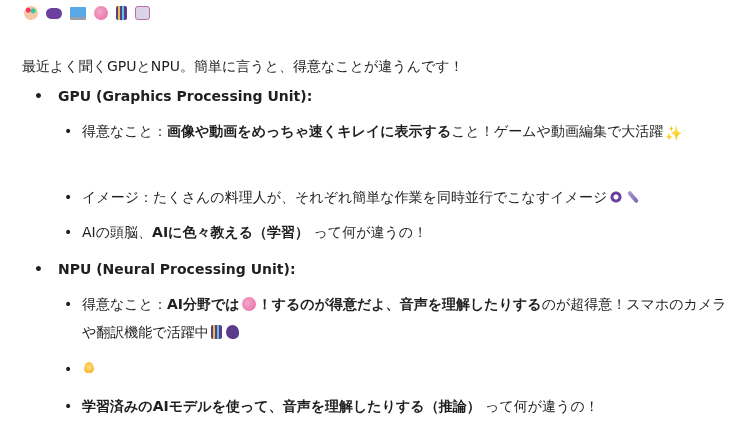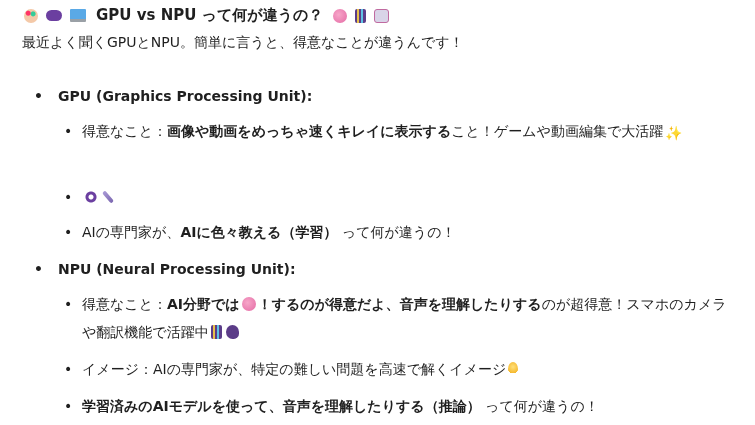--- a/index.html
+++ b/index.html
@@ -1,20 +1,20 @@
 <!DOCTYPE html>
 <html><head>
 <meta charset="utf-8">
 <style>
   html,body{margin:0;padding:0;background:#ffffff;}
   body{width:755px;height:425px;overflow:hidden;font-family:"DejaVu Sans","Liberation Sans",sans-serif;color:#1f1f1f;}
   .wrap{position:relative;padding:0 0 0 22px;}
   .title{position:absolute;top:6px;left:22px;font-size:15px;font-weight:bold;display:flex;align-items:center;gap:4px;white-space:nowrap;}
   .title .t{margin:0 4px;}
-  .intro{position:absolute;top:34px;left:22px;font-size:14px;white-space:nowrap;}
+  .intro{position:absolute;top:58px;left:22px;font-size:14px;white-space:nowrap;}
   .l1{position:absolute;left:34px;font-size:14px;font-weight:bold;white-space:nowrap;}
   .l1 .b,.l2 .b{position:absolute;left:0;top:0;font-weight:bold;}
   .l1 .txt{margin-left:24px;margin-top:12px;}
   .l2{position:absolute;left:64px;font-size:14px;line-height:28px;width:670px;}
   .l2 .bul{position:absolute;left:0;top:0;}
   .l2 .txt{display:block;margin-left:18px;}
   strong{font-weight:bold;}
   .ico{display:inline-block;width:14px;height:14px;vertical-align:-2px;margin:0 2px;border-radius:3px;}
   .brain{background:radial-gradient(circle at 40% 40%,#f7a6c9,#e46aa4);border-radius:50%;}
   .abacus{background:#5b3c88;border-radius:2px;width:11px;background-image:linear-gradient(90deg,transparent 2px,#e8c04a 2px,#e8c04a 4px,transparent 4px,transparent 6px,#5fc3e4 6px,#5fc3e4 8px,transparent 8px);}
@@ -29,60 +29,59 @@
   .bulb{background:radial-gradient(circle at 50% 35%,#ffe07a,#f5b82e 60%,transparent 62%);width:10px;border-radius:50%;}
 </style>
 </head>
 <body>
 
 <div class="wrap">
   <div class="title">
     <span class="ico palette"></span>
     <span class="ico pad"></span>
     <span class="ico laptop"></span>
-    <span class="t">GPU vs NPU って何が違うの？</span>
     <span class="ico brain"></span>
     <span class="ico abacus"></span>
     <span class="ico robot"></span>
   </div>
 
   <div class="intro">最近よく聞くGPUとNPU。簡単に言うと、得意なことが違うんです！</div>
 
   <div class="l1" style="top:88px;">
     <span class="b">•</span>
     <span class="txt">GPU (Graphics Processing Unit):</span>
   </div>
 
   <div class="l2" style="top:117px;">
     <span class="bul">•</span>
     <span class="txt"><span>得意なこと：</span><strong>画像や動画をめっちゃ速くキレイに表示する</strong><span>こと！ゲームや動画編集で大活躍</span><span class="ico spark">✨</span></span>
   </div>
 
   <div class="l2" style="top:183px;">
     <span class="bul">•</span>
-    <span class="txt"><span class="ico mag"></span><span class="ico knife"></span></span>
+    <span class="txt"><span>イメージ：たくさんの料理人が、それぞれ簡単な作業を同時並行でこなすイメージ</span><span class="ico mag"></span><span class="ico knife"></span></span>
   </div>
 
   <div class="l2" style="top:218px;">
     <span class="bul">•</span>
-    <span class="txt"><span>AIの専門家が、</span><strong>AIに色々教える（学習）</strong><span> って何が違うの！</span></span>
+    <span class="txt"><span>AIの頭脳、</span><strong>AIに色々教える（学習）</strong><span> って何が違うの！</span></span>
   </div>
 
   <div class="l1" style="top:261px;">
     <span class="b">•</span>
     <span class="txt">NPU (Neural Processing Unit):</span>
   </div>
 
   <div class="l2" style="top:290px;">
     <span class="bul">•</span>
     <span class="txt"><span>得意なこと：</span><strong>AI分野では</strong><span class="ico brain"></span><strong>！するのが得意だよ、音声を理解したりする</strong><span>のが超得意！スマホのカメラや翻訳機能で活躍中</span><span class="ico abacus"></span><span class="ico speak"></span></span>
   </div>
 
   <div class="l2" style="top:355px;">
     <span class="bul">•</span>
-    <span class="txt"><span>イメージ：AIの専門家が、特定の難しい問題を高速で解くイメージ</span><span class="ico bulb"></span></span>
+    <span class="txt"><span class="ico bulb"></span></span>
   </div>
 
   <div class="l2" style="top:392px;">
     <span class="bul">•</span>
     <span class="txt"><strong>学習済みのAIモデルを使って、音声を理解したりする（推論）</strong><span> って何が違うの！</span></span>
   </div>
 </div>
 
 </body></html>

